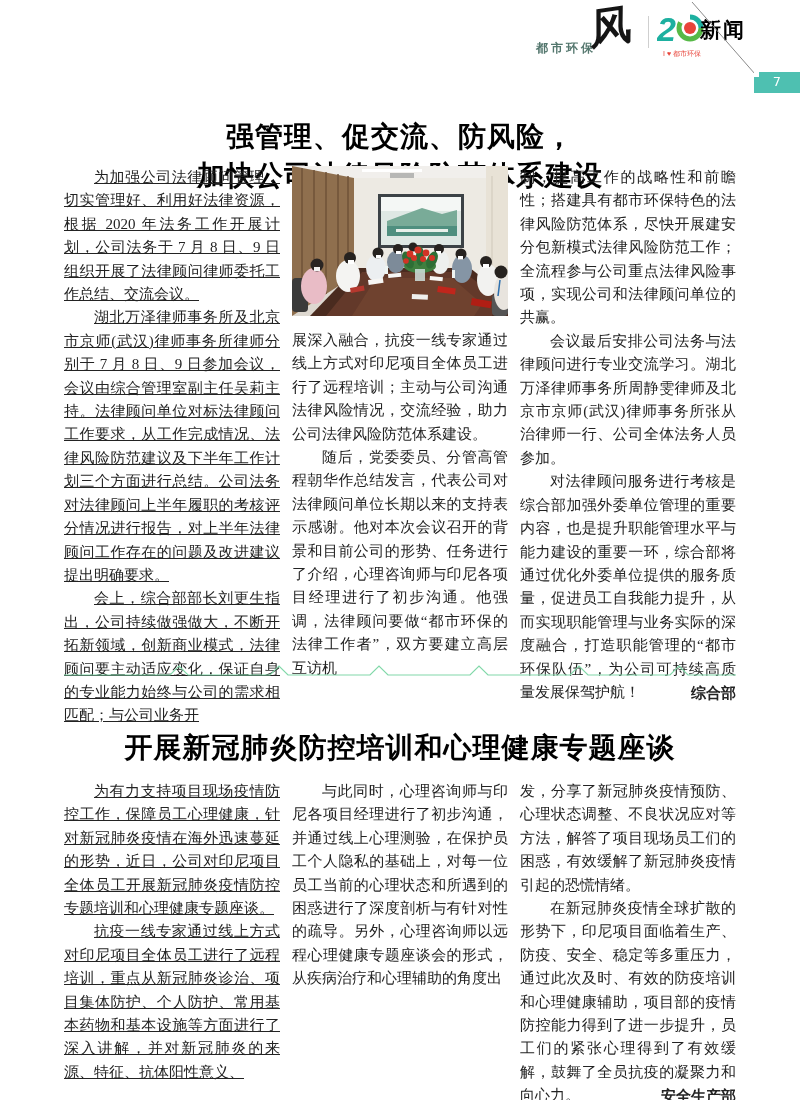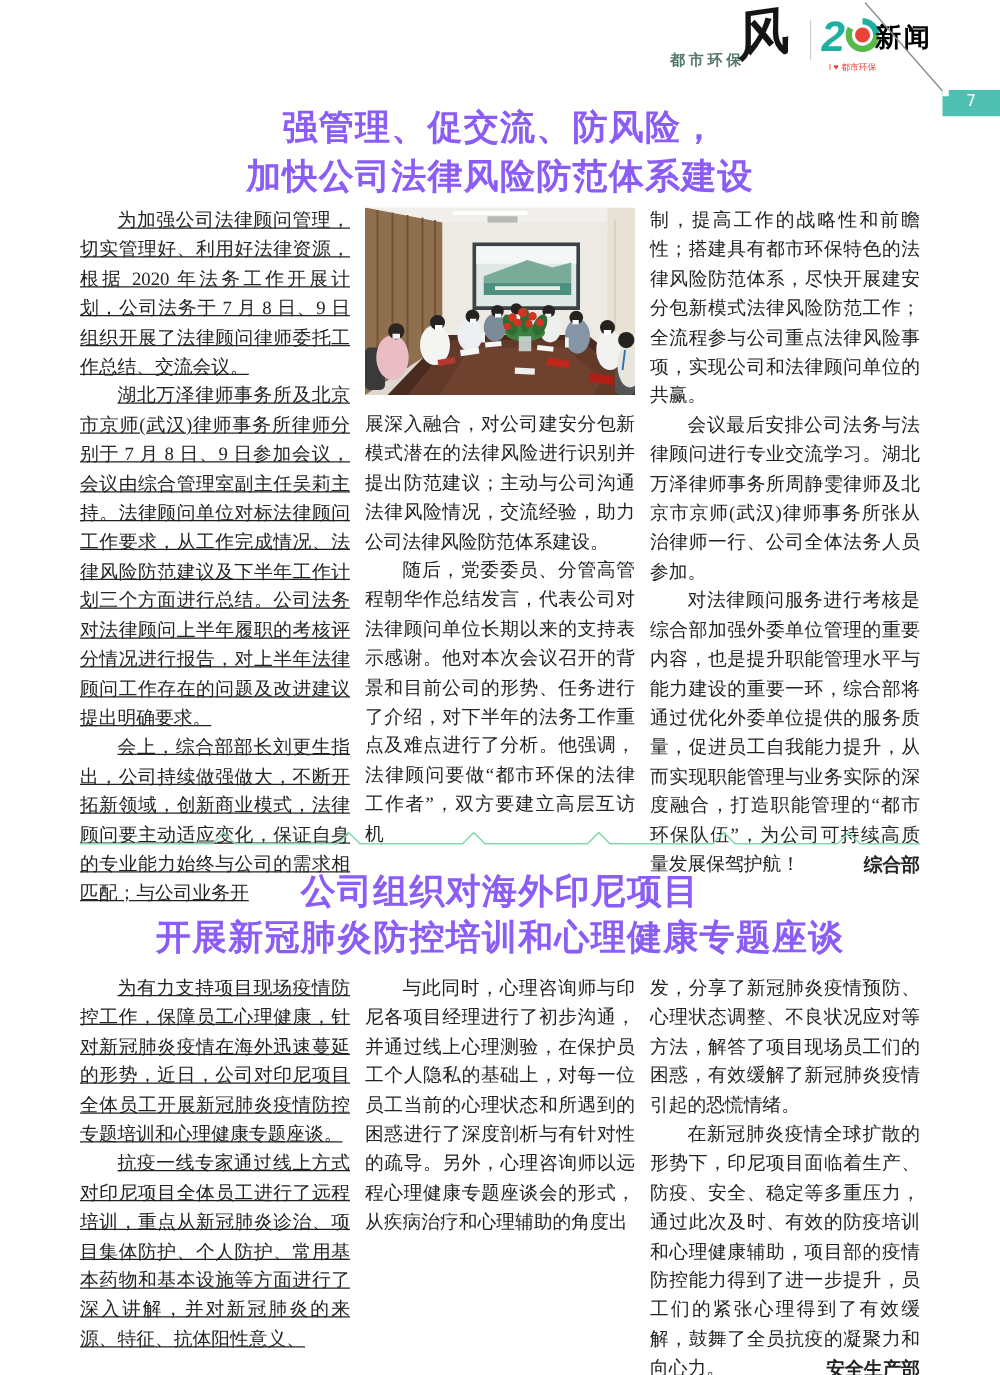--- a/index.html
+++ b/index.html
@@ -17,22 +17,22 @@
                 font-family:"Liberation Sans","DejaVu Sans",sans-serif;text-align:center;letter-spacing:0px;}
   .section-label{position:absolute;left:700px;top:16px;font-size:21px;font-weight:bold;color:#000000;
                  font-family:"Liberation Sans","DejaVu Sans",sans-serif;letter-spacing:2px;}
   .diag-line{position:absolute;left:688px;top:0px;width:72px;height:78px;}
   .page-tab{position:absolute;left:754px;top:72px;width:46px;height:21px;background:#4ec0b1;}
   .page-tab .notch{position:absolute;left:0;top:0;width:5px;height:5px;background:#ffffff;}
   .page-tab .num{position:absolute;left:0;top:2px;width:100%;text-align:center;color:#fff;
                  font-size:13px;font-family:"DejaVu Sans Mono","Liberation Mono",monospace;}
 
   
-  .art-title{position:absolute;left:0;width:800px;text-align:center;font-weight:800;color:#8b5cf6;
-             font-family:"Liberation Sans","DejaVu Sans",sans-serif;letter-spacing:1px;}
+  .art-title{position:absolute;left:0;width:800px;text-align:center;font-weight:800;color:#000000;
+             font-family:"Liberation Sans","DejaVu Sans",sans-serif;letter-spacing:1px;margin-top:35px;}
   .a1-title{top:82px;font-size:28px;line-height:39px;}
   .a2-title{top:694px;font-size:28px;line-height:37px;}
 
   
   .col{position:absolute;width:216px;font-size:15px;line-height:23.4px;text-align:justify;
        text-justify:inter-ideograph;color:#232323;}
   .a1col{top:166px;}
   .a2col{top:780px;}
   .c1{left:64px;text-decoration:underline;} .c2{left:292px;} .c3{left:520px;}
   .col p{margin:0;padding:0;}
@@ -166,36 +166,35 @@
         <rect x="180" y="132" width="20" height="7" fill="#b01e14" transform="rotate(10 180 132)"></rect>
         <rect x="58" y="122" width="14" height="5" fill="#b5382e" transform="rotate(-10 58 122)"></rect>
         <rect x="76" y="114" width="15" height="5" fill="#f6f6f4" transform="rotate(-8 76 114)"></rect>
         <rect x="96" y="108" width="13" height="4" fill="#f6f6f4" transform="rotate(-5 96 108)"></rect>
         <rect x="138" y="110" width="13" height="4" fill="#f6f6f4" transform="rotate(6 138 110)"></rect>
         <rect x="93" y="100" width="3" height="8" fill="#eef4f2"></rect>
         <rect x="160" y="104" width="3" height="8" fill="#eef4f2"></rect>
         <rect x="120" y="128" width="16" height="5" fill="#efefed" transform="rotate(3 120 128)"></rect>
       </svg>
     </div>
-    <p>展深入融合，对公司建安分包新模式潜在的法律风险进行识别并提出防范建议；主动与公司沟通法律风险情况，交流经验，助力公司法律风险防范体系建设。</p>
-    <p class="indent">随后，党委委员、分管高管程朝华作总结发言，代表公司对法律顾问单位长期以来的支持表示感谢。他对本次会议召开的背景和目前公司的形势、任务进行了介绍，对下半年的法务工作重点及难点进行了分析。他强调，法律顾问要做“都市环保的法律工作者”，双方要建立高层互访机</p>
+    <p>展深入融合，抗疫一线专家通过线上方式对印尼项目全体员工进行了远程培训；主动与公司沟通法律风险情况，交流经验，助力公司法律风险防范体系建设。</p>
+    <p class="indent">随后，党委委员、分管高管程朝华作总结发言，代表公司对法律顾问单位长期以来的支持表示感谢。他对本次会议召开的背景和目前公司的形势、任务进行了介绍，心理咨询师与印尼各项目经理进行了初步沟通。他强调，法律顾问要做“都市环保的法律工作者”，双方要建立高层互访机</p>
   </div>
 
   <div class="col a1col c3">
     <p>制，提高工作的战略性和前瞻性；搭建具有都市环保特色的法律风险防范体系，尽快开展建安分包新模式法律风险防范工作；全流程参与公司重点法律风险事项，实现公司和法律顾问单位的共赢。</p>
     <p class="indent">会议最后安排公司法务与法律顾问进行专业交流学习。湖北万泽律师事务所周静雯律师及北京市京师(武汉)律师事务所张从治律师一行、公司全体法务人员参加。</p>
     <p class="indent sig-holder"><span>对法律顾问服务进行考核是综合部加强外委单位管理的重要内容，也是提升职能管理水平与能力建设的重要一环，综合部将通过优化外委单位提供的服务质量，促进员工自我能力提升，从而实现职能管理与业务实际的深度融合，打造职能管理的“都市环保队伍”，为公司可持续高质量发展保驾护航！</span><span class="sig">综合部</span></p>
   </div>
 
   <svg class="divider" viewBox="0 0 672 18" preserveAspectRatio="none">
     <path d="M0,13 H106 L115,4 L124,13 H206 L215,4 L224,13 H306 L315,4 L324,13 H406 L415,4 L424,13 H506 L515,4 L524,13 H606 L615,4 L624,13 H672" fill="none" stroke="#82d8a9" stroke-width="1.2"></path>
   </svg>
 
   <div class="art-title a2-title">
-    <div>公司组织对海外印尼项目</div>
     <div>开展新冠肺炎防控培训和心理健康专题座谈</div>
   </div>
 
   <div class="col a2col c1">
     <p class="indent">为有力支持项目现场疫情防控工作，保障员工心理健康，针对新冠肺炎疫情在海外迅速蔓延的形势，近日，公司对印尼项目全体员工开展新冠肺炎疫情防控专题培训和心理健康专题座谈。</p>
     <p class="indent">抗疫一线专家通过线上方式对印尼项目全体员工进行了远程培训，重点从新冠肺炎诊治、项目集体防护、个人防护、常用基本药物和基本设施等方面进行了深入讲解，并对新冠肺炎的来源、特征、抗体阳性意义、</p>
   </div>
 
   <div class="col a2col c2">
     <p class="indent">与此同时，心理咨询师与印尼各项目经理进行了初步沟通，并通过线上心理测验，在保护员工个人隐私的基础上，对每一位员工当前的心理状态和所遇到的困惑进行了深度剖析与有针对性的疏导。另外，心理咨询师以远程心理健康专题座谈会的形式，从疾病治疗和心理辅助的角度出</p>

